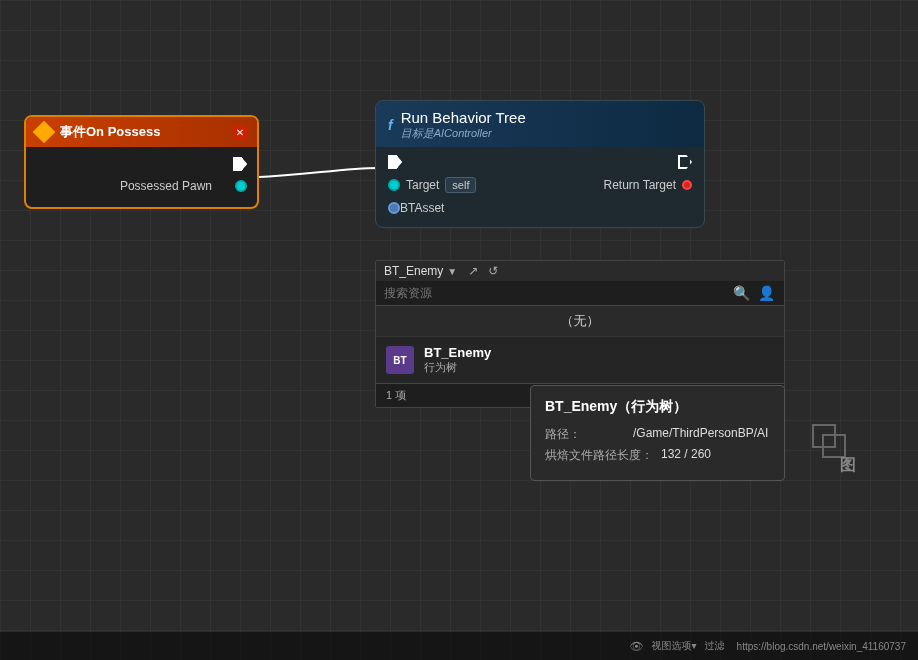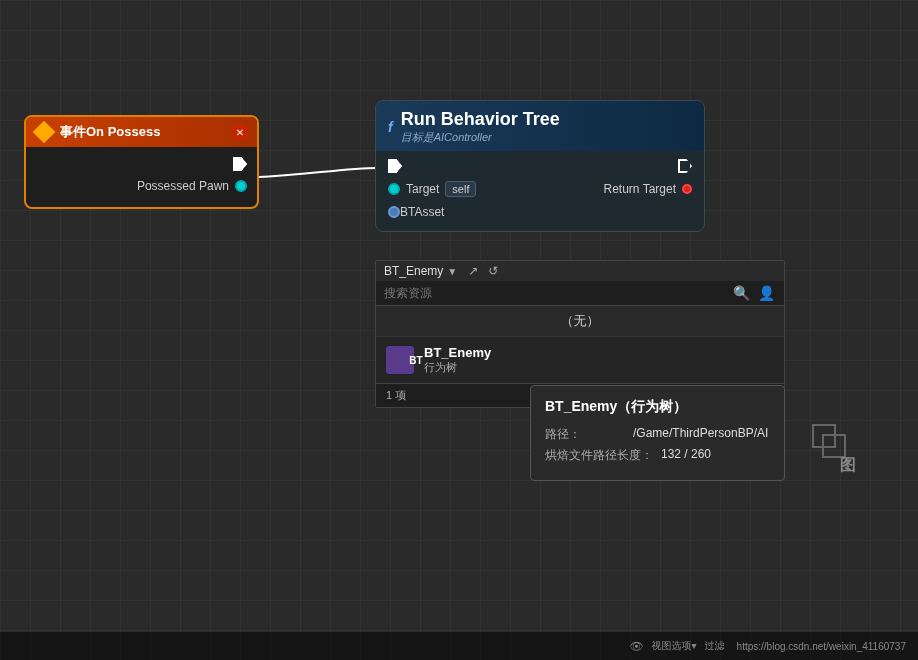--- a/index.html
+++ b/index.html
@@ -96,21 +96,21 @@
       height: 14px;
       border: 2px solid white;
       clip-path: polygon(0 0, 60% 0, 100% 50%, 60% 100%, 0 100%);
       background: transparent;
     }
 
     .output-pin-row {
       display: flex;
       align-items: center;
       justify-content: flex-end;
-      gap: 6px;
+      gap: 23px;
     }
 
     .output-pin-label {
       color: #cccccc;
       font-size: 12px;
     }
 
     .circle-pin-cyan {
       width: 12px;
       height: 12px;
@@ -142,22 +142,22 @@
 
     .rbt-func-icon {
       color: #6ab0f5;
       font-style: italic;
       font-weight: bold;
       font-size: 14px;
     }
 
     .rbt-title {
       color: #ffffff;
-      font-size: 18px;
-      font-weight: bold;
+      font-size: 15px;
+      font-weight: normal;
     }
 
     .rbt-subtitle {
       color: #88aacc;
       font-size: 11px;
       font-style: italic;
     }
 
     .rbt-body {
       padding: 8px 12px 12px 12px;
@@ -314,21 +314,20 @@
       display: flex;
       align-items: center;
       justify-content: center;
       flex-shrink: 0;
     }
 
     .bt-icon-inner {
       color: white;
       font-size: 10px;
       font-weight: bold;
-      padding-left: 32px;
     }
 
     .asset-item-info {
       display: flex;
       flex-direction: column;
     }
 
     .asset-item-name {
       color: #ffffff;
       font-size: 13px;

